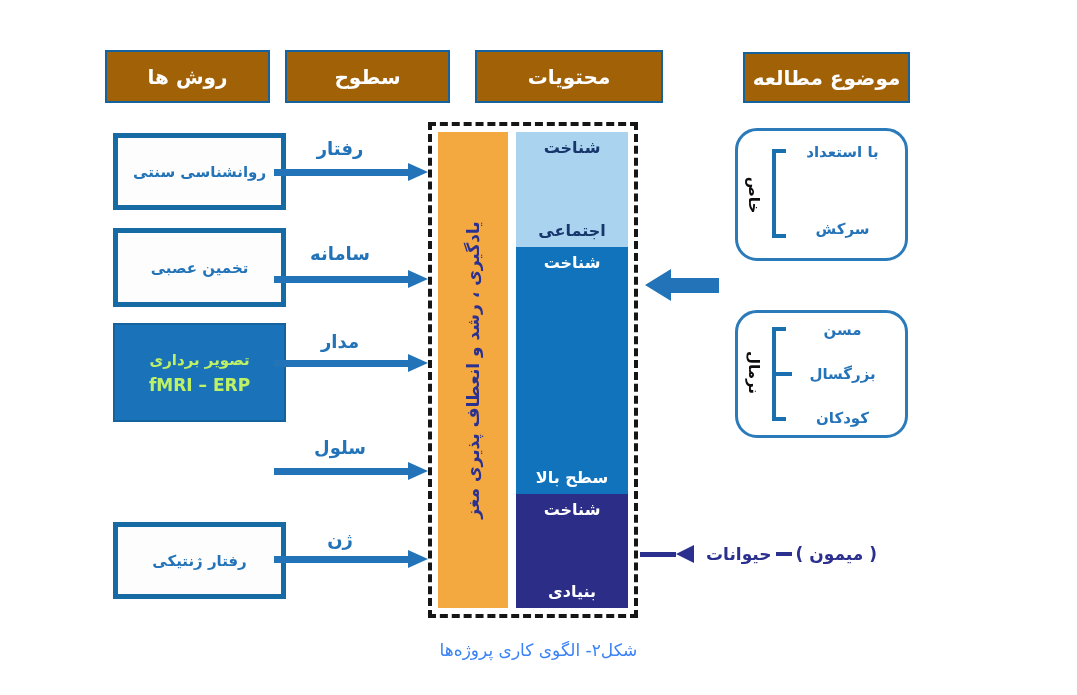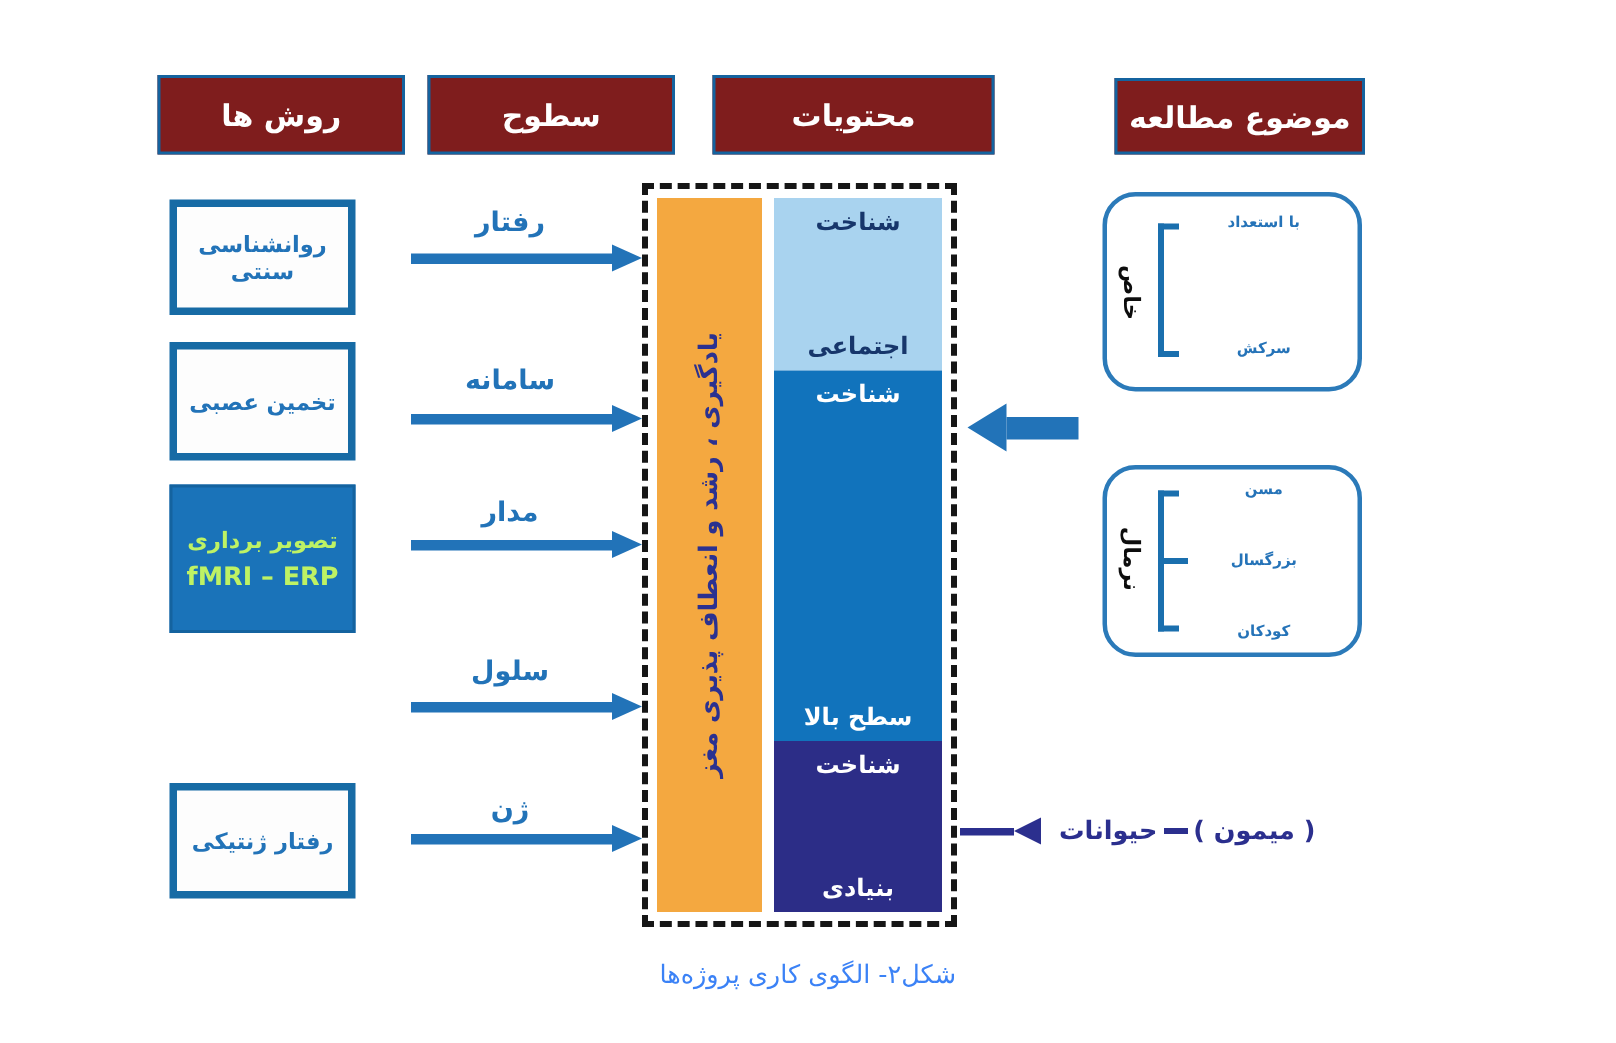--- a/index.html
+++ b/index.html
@@ -2,27 +2,27 @@
 <html lang="fa"><head>
 <meta charset="utf-8">
 <style>
   html,body{margin:0;padding:0;background:#fff;}
   .canvas{
     position:relative;width:1077px;height:695px;background:#ffffff;
     font-family:"DejaVu Sans",sans-serif;overflow:hidden;
   }
   
   .hdr{
-    position:absolute;height:53px;background:#7f1d1d;border:2px solid #14639f;
+    position:absolute;height:53px;background:#a16207;border:2px solid #14639f;
     color:#fff;font-weight:bold;font-size:20px;display:flex;align-items:center;
     justify-content:center;box-sizing:border-box;direction:rtl;
   }
   
   .mbox{
-    position:absolute;left:113px;width:124px;box-sizing:border-box;
+    position:absolute;left:113px;width:173px;box-sizing:border-box;
     display:flex;flex-direction:column;align-items:center;justify-content:center;
     text-align:center;direction:rtl;font-weight:bold;font-size:15px;
   }
   .mbox.outlined{background:#fdfdfd;border:5px solid #176ba5;color:#2273b8;}
   .mbox.filled{background:#1a73b9;border:2px solid #14639f;color:#bef264;}
   .mbox .latin{direction:ltr;font-size:17px;font-weight:bold;margin-top:6px;}
   
   .lvl{
     position:absolute;left:280px;width:120px;text-align:center;direction:rtl;
     color:#2273b8;font-weight:bold;font-size:18px;
@@ -60,21 +60,21 @@
   .bracket{
     position:absolute;left:34px;top:18px;bottom:20px;width:14px;box-sizing:border-box;
     border-left:4px solid #1a6fae;border-top:4px solid #1a6fae;border-bottom:4px solid #1a6fae;
   }
   .bracket-mid{
     position:absolute;left:38px;top:50%;transform:translateY(-50%);
     width:16px;height:4px;background:#1a6fae;
   }
   .ritem{
     position:absolute;left:54px;right:12px;text-align:center;direction:rtl;
-    color:#2573b8;font-weight:600;font-size:10px;
+    color:#2573b8;font-weight:600;font-size:15px;
   }
   .ritem.mid{top:50%;transform:translateY(-50%);}
   
   .big-arrow{position:absolute;left:645px;top:269px;display:flex;align-items:center;}
   .big-arrow .head{width:0;height:0;border-top:16px solid transparent;border-bottom:16px solid transparent;border-right:26px solid #2273b8;}
   .big-arrow .shaft{width:48px;height:15px;background:#2273b8;}
   
   .animals{
     position:absolute;left:640px;top:536px;width:300px;height:36px;
     display:flex;flex-direction:row;align-items:center;justify-content:flex-end;

